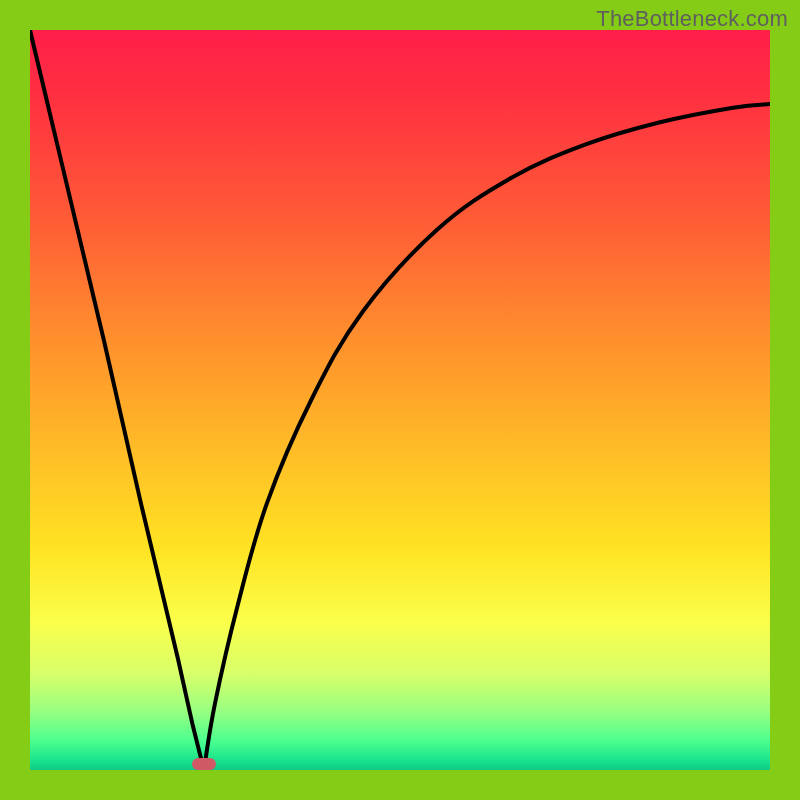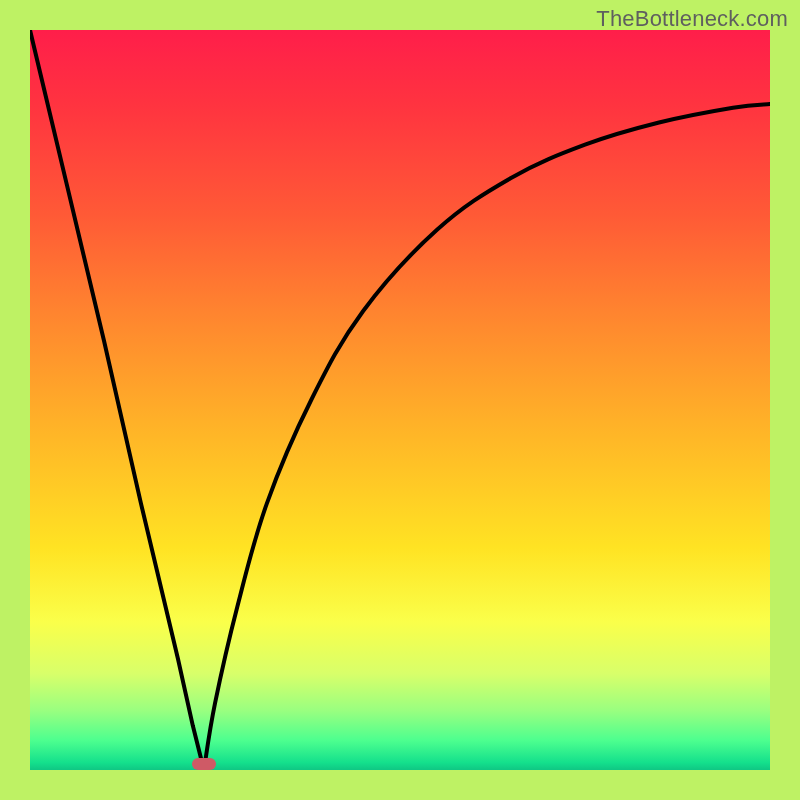--- a/index.html
+++ b/index.html
@@ -8,21 +8,21 @@
     width: 800px;
     height: 800px;
     background: #000;
     overflow: hidden;
     font-family: Arial, Helvetica, sans-serif;
   }
   .frame {
     position: relative;
     width: 800px;
     height: 800px;
-    background: #bef264;
+    background: #84cc16;
   }
   .plot {
     position: absolute;
     left: 30px;
     top: 30px;
     width: 740px;
     height: 740px;
     
     background: linear-gradient(
       to bottom,

